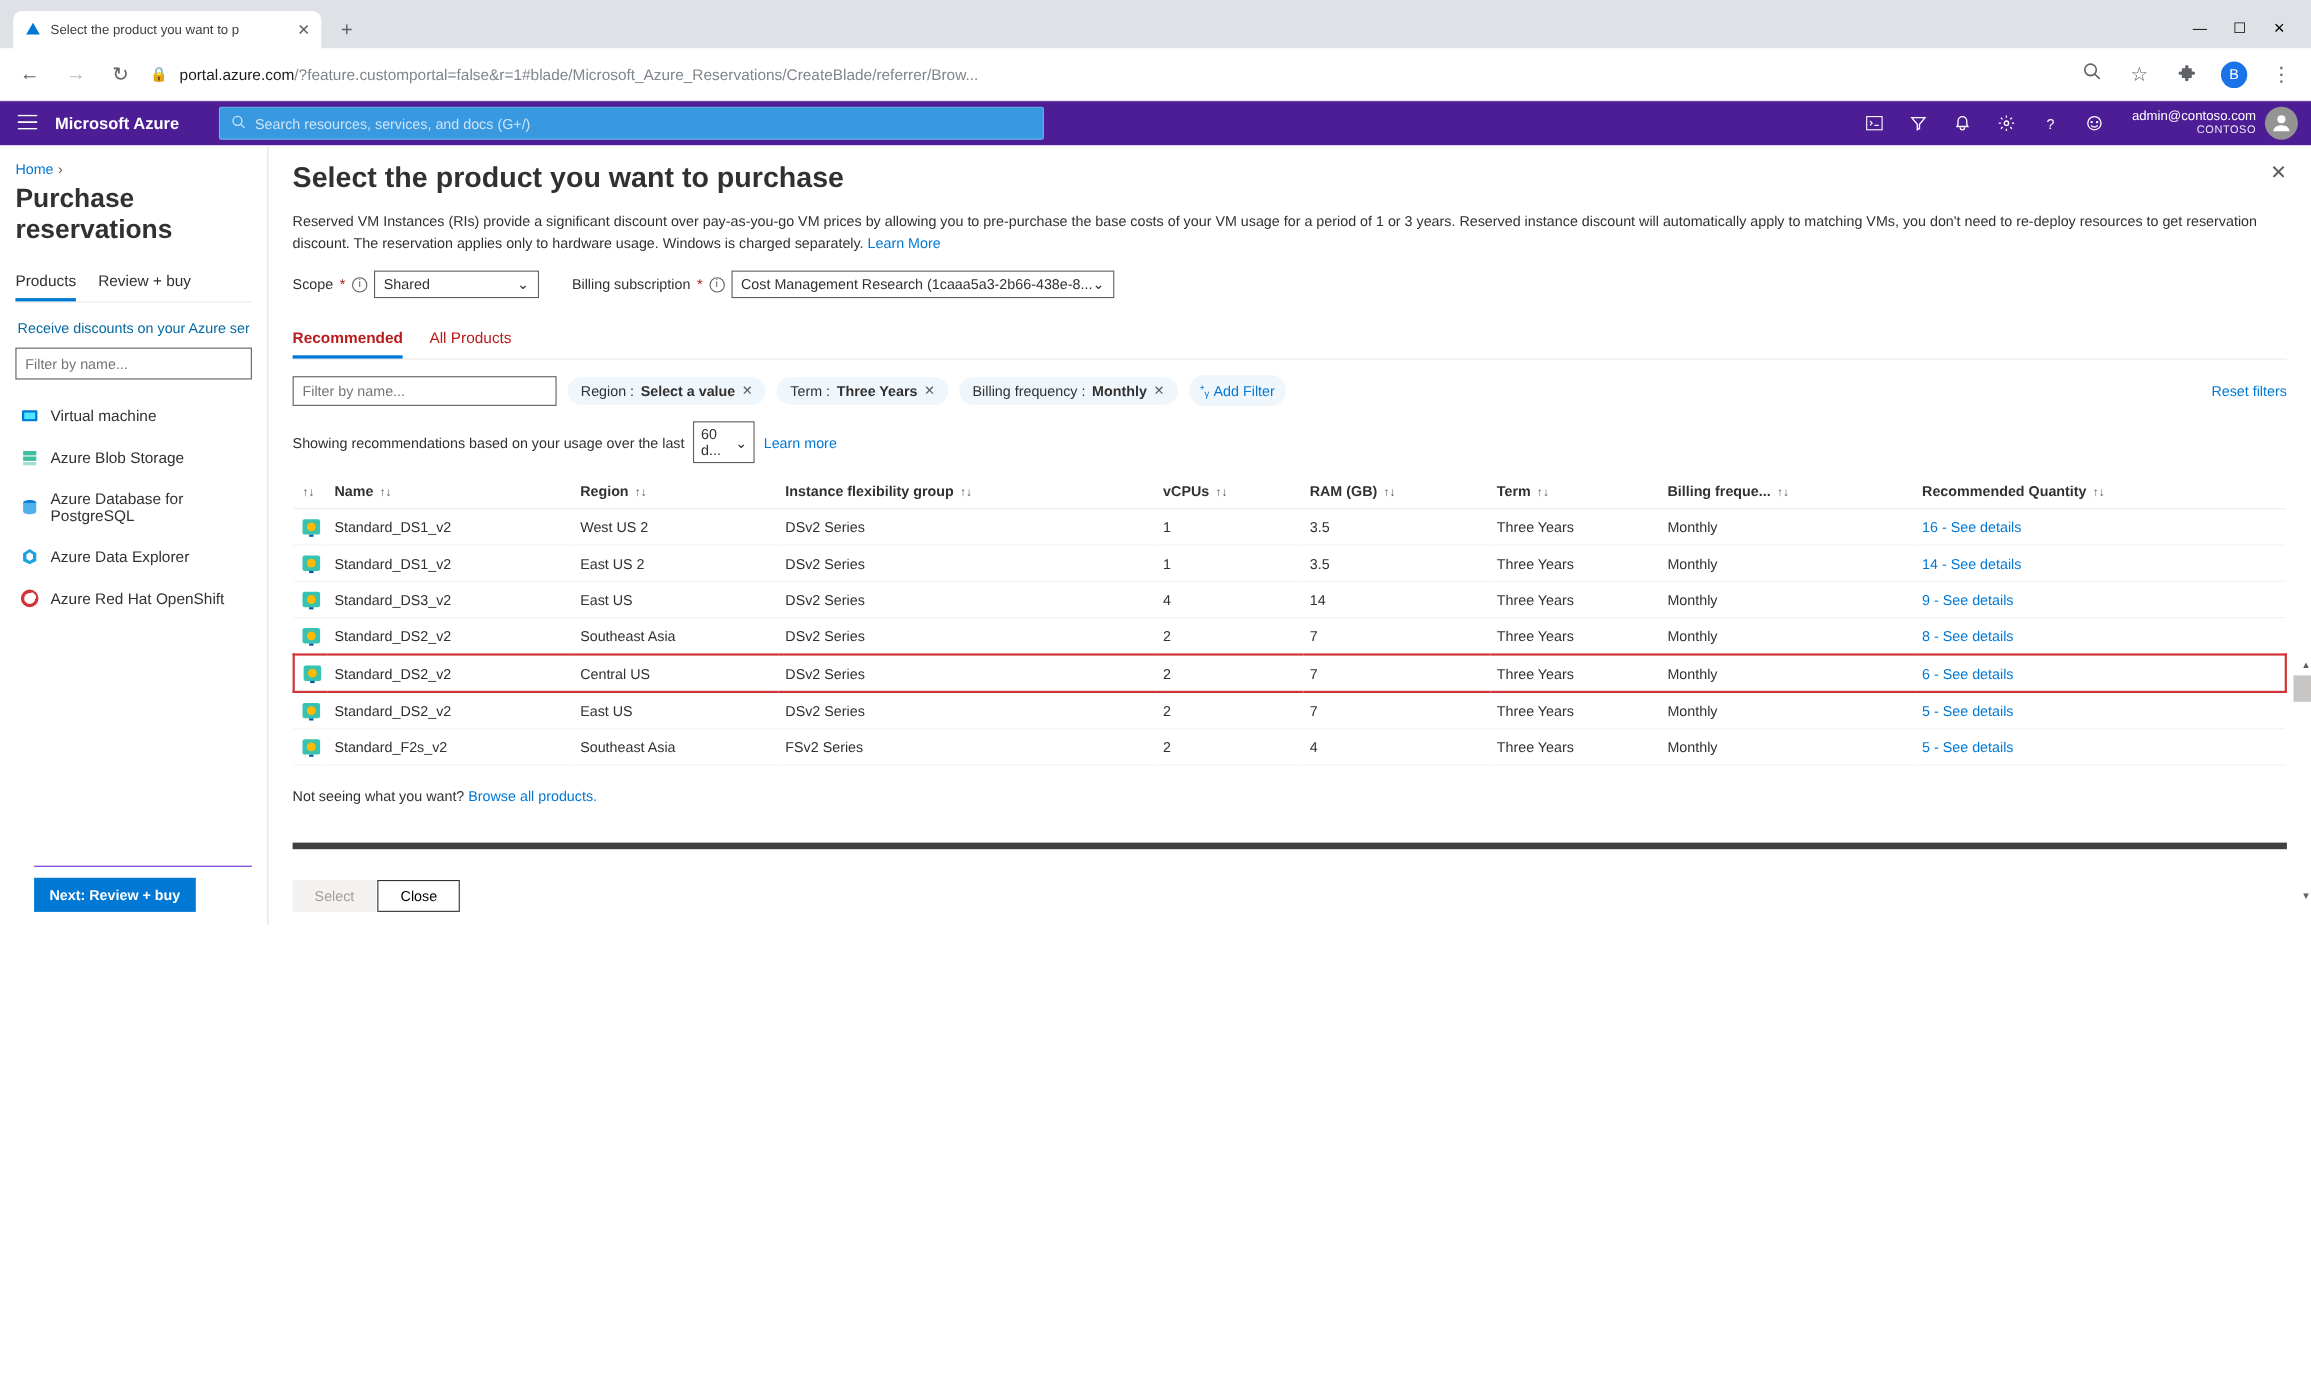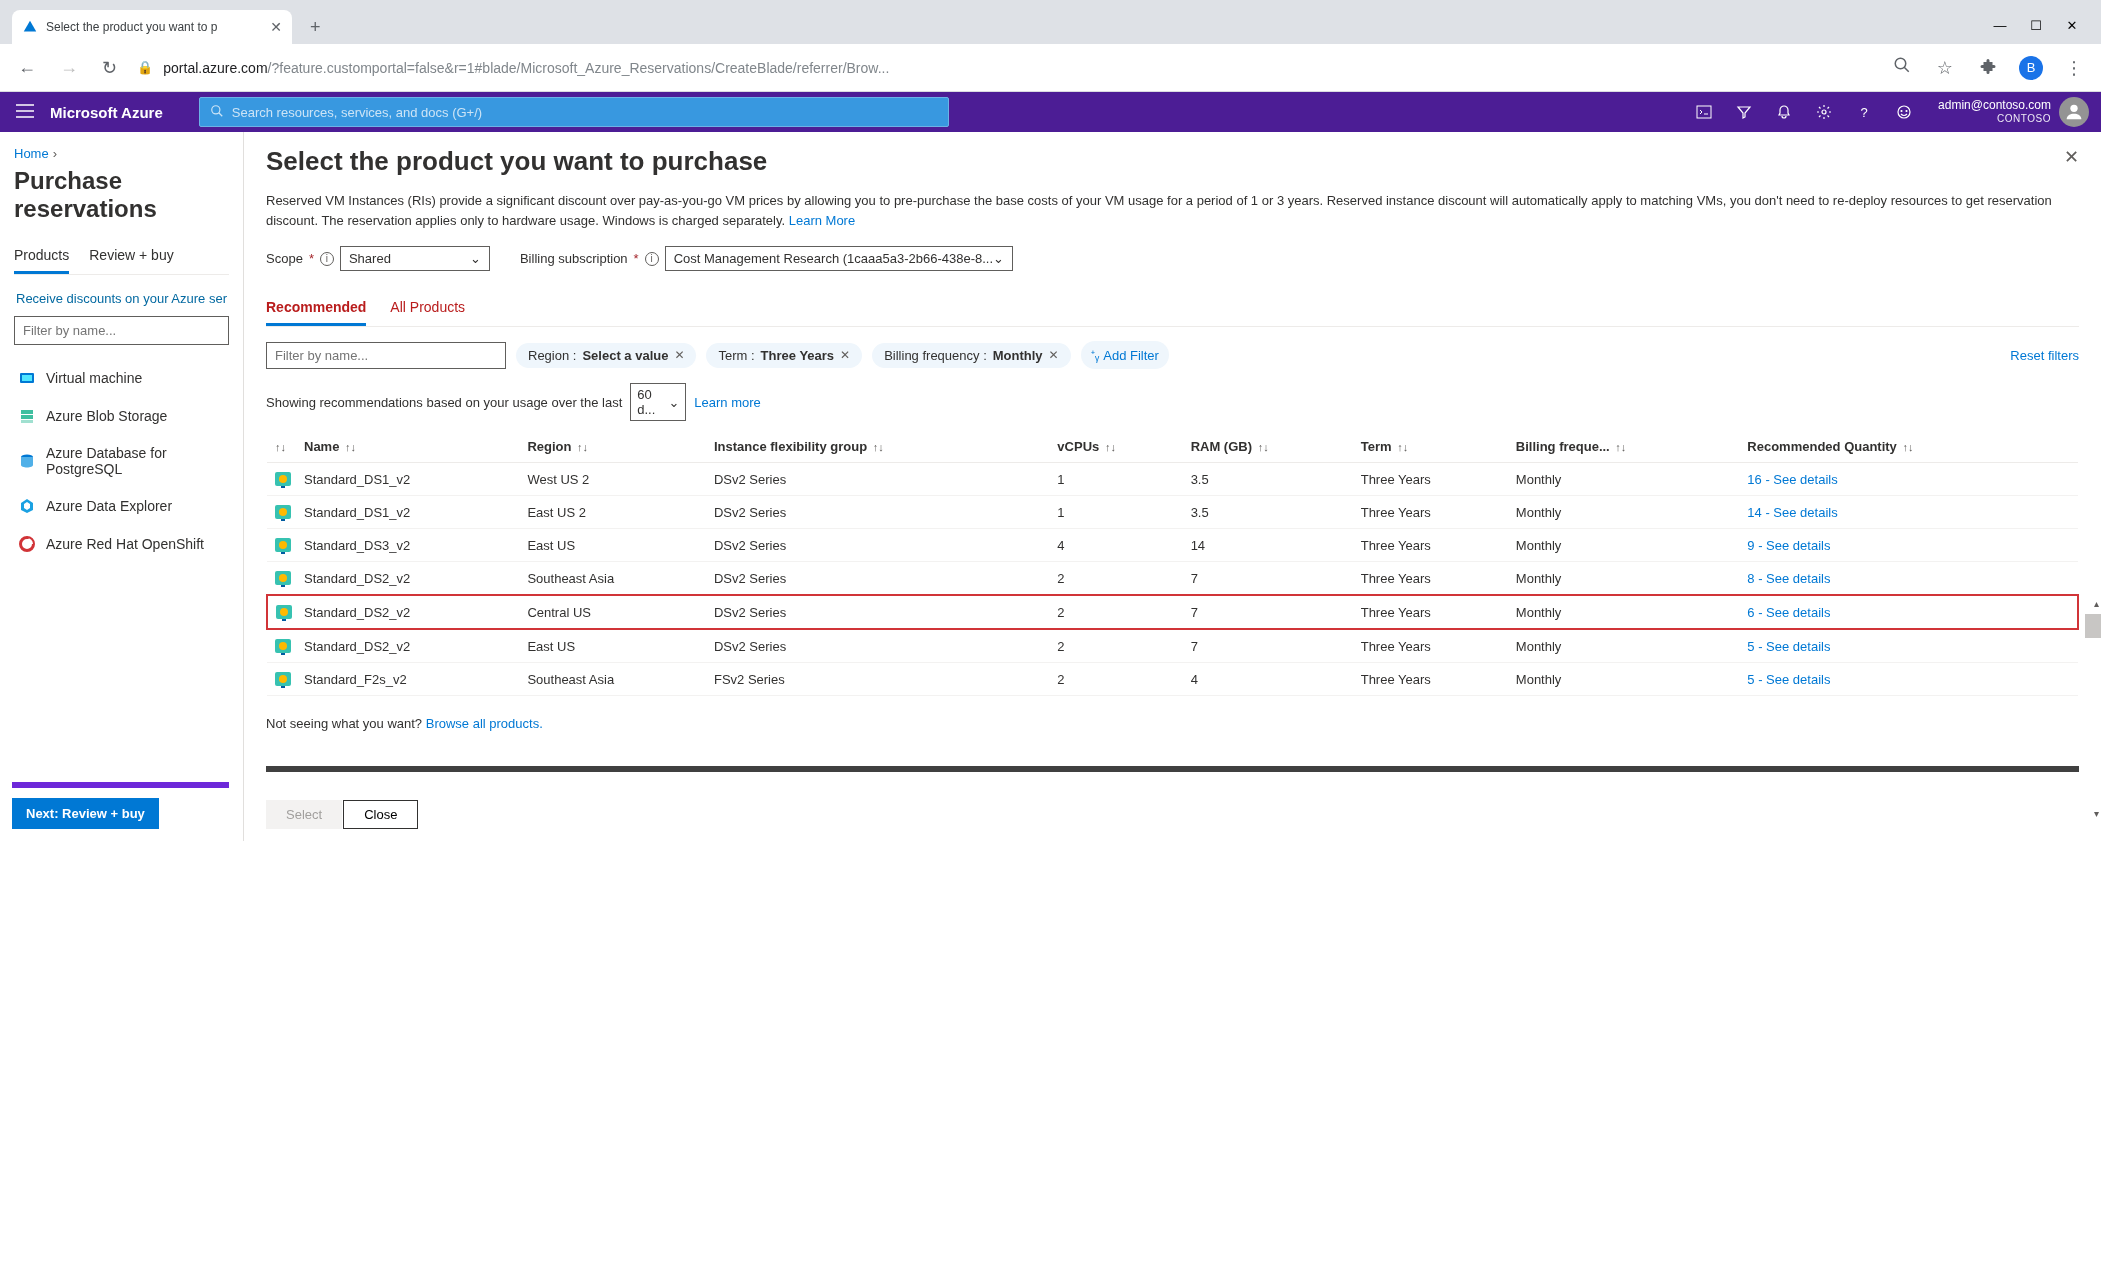--- a/index.html
+++ b/index.html
@@ -46,21 +46,21 @@
 .chev { color: #605e5c; margin-left: 4px; }
 .page-h1 { font-size: 24px; font-weight: 600; margin: 6px 0 16px; }
 .left-tabs { display: flex; gap: 20px; border-bottom: 1px solid #edebe9; }
 .left-tab { padding: 8px 0; font-size: 14px; color: #323130; cursor: pointer; }
 .left-tab.active { color: #323130; border-bottom: 3px solid #0078d4; font-weight: 400; }
 .sub-text { margin: 16px 2px 10px; color: #0369a1; font-size: 13px; white-space: nowrap; overflow: hidden; text-align: center;}
 .filter-input { width: 100%; border: 1px solid #605e5c; padding: 6px 8px; font-size: 13px; }
 .service-list { margin-top: 14px; }
 .service-item { display: flex; align-items: center; gap: 10px; padding: 10px 4px; font-size: 14px; cursor: pointer; }
 .svc-icon { width: 18px; height: 18px; display: flex; align-items: center; justify-content: center; }
-.bottom-btn-wrap { position: absolute; bottom: 12px; left: 12px; right:14px; border-top: 6px solid #6d28d9; padding-top: 10px;}
+.bottom-btn-wrap { position: absolute; bottom: 12px; left: 31px; right:14px; border-top: 1px solid #6d28d9; padding-top: 10px;}
 .next-btn { background: #0078d4; color: #fff; border: none; padding: 8px 14px; font-size: 13px; font-weight: 600; cursor: pointer; }
 
 .right-panel { flex: 1; padding: 14px 22px 0 22px; position: relative; overflow: hidden; }
 .blade-header { display: flex; justify-content: space-between; align-items: flex-start; }
 .blade-title { font-size: 26px; font-weight: 600; }
 .close-x { font-size: 18px; color: #605e5c; cursor: pointer; }
 .desc { margin: 14px 0 16px; font-size: 13px; color: #323130; line-height: 1.5; }
 .desc a { color: #0078d4; text-decoration: none; }
 
 .controls-row { display: flex; align-items: center; gap: 30px; margin-bottom: 20px; }

